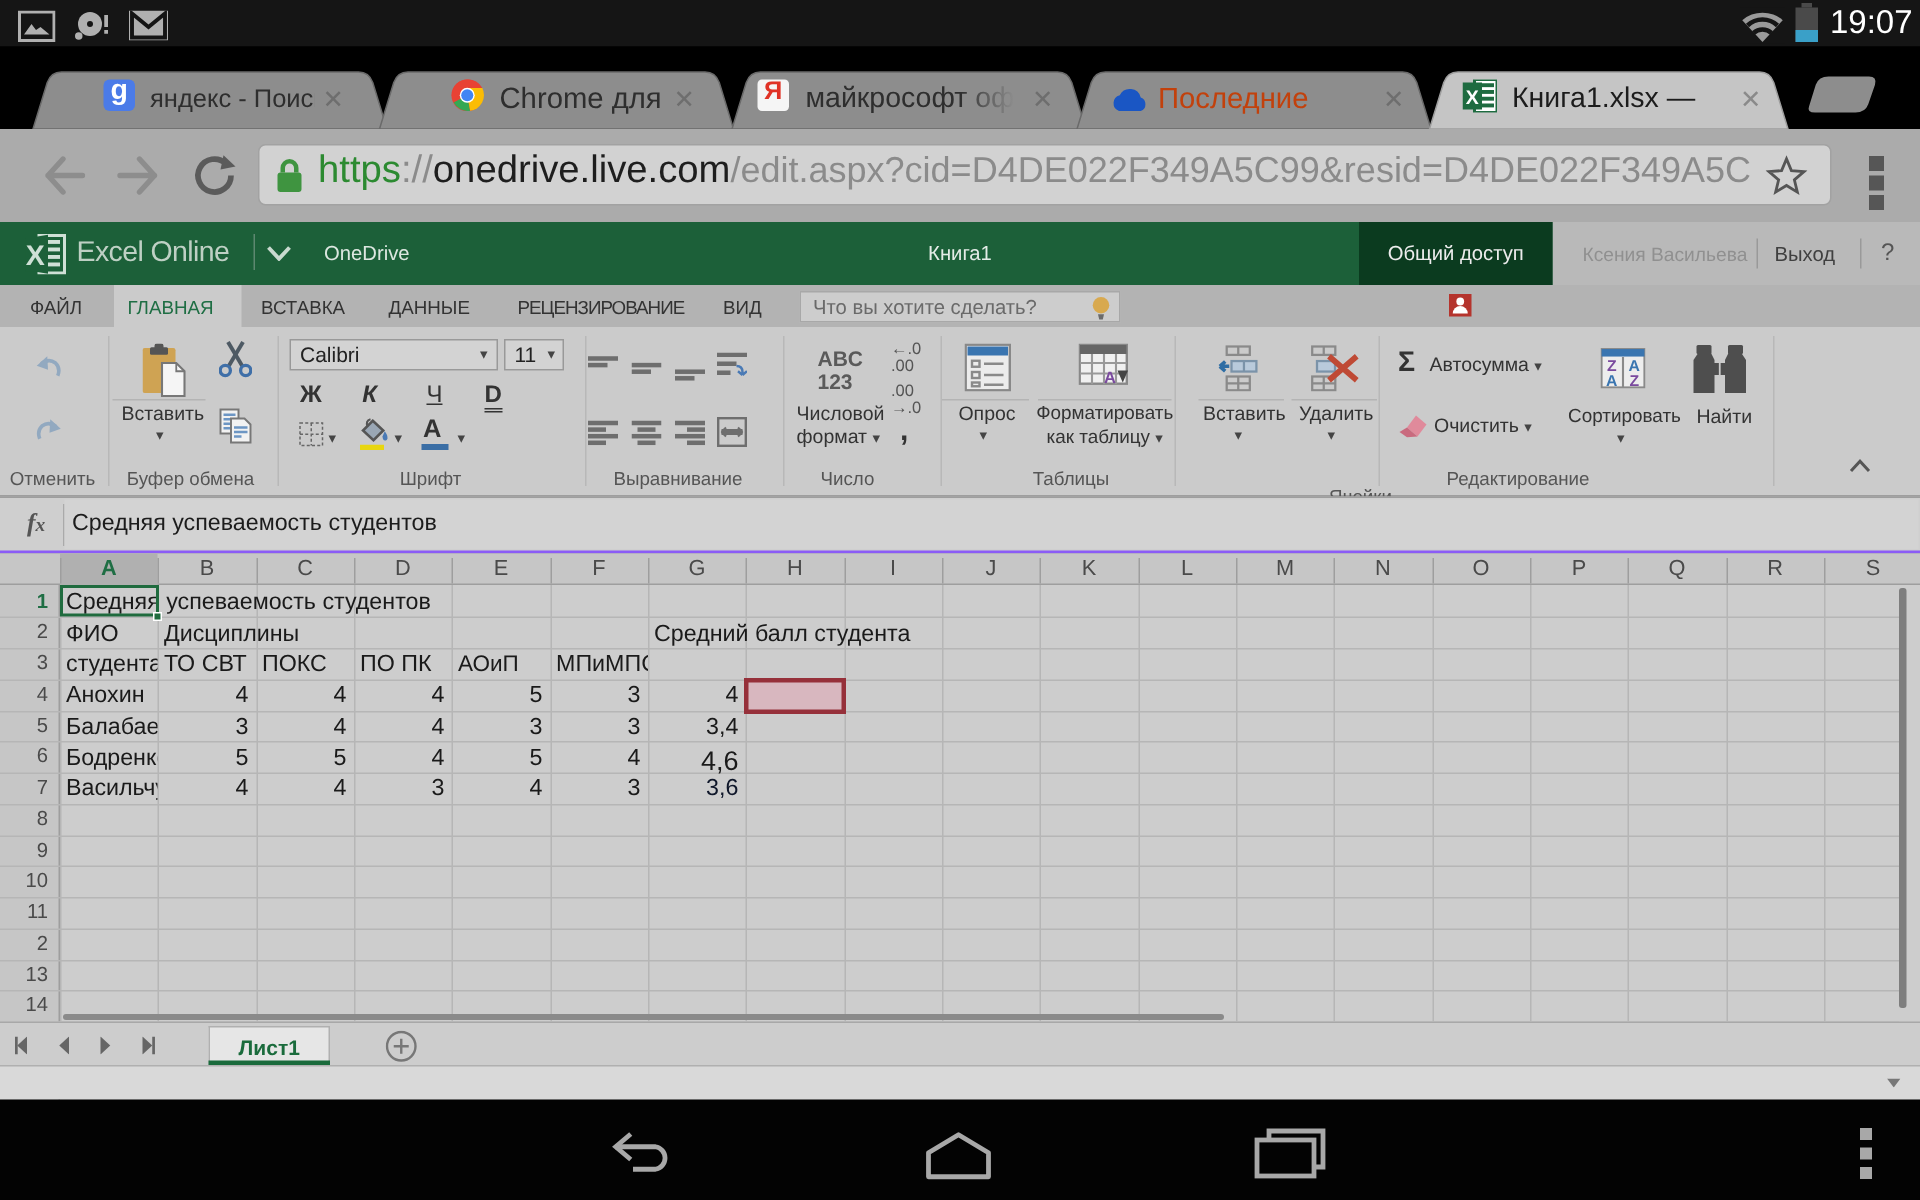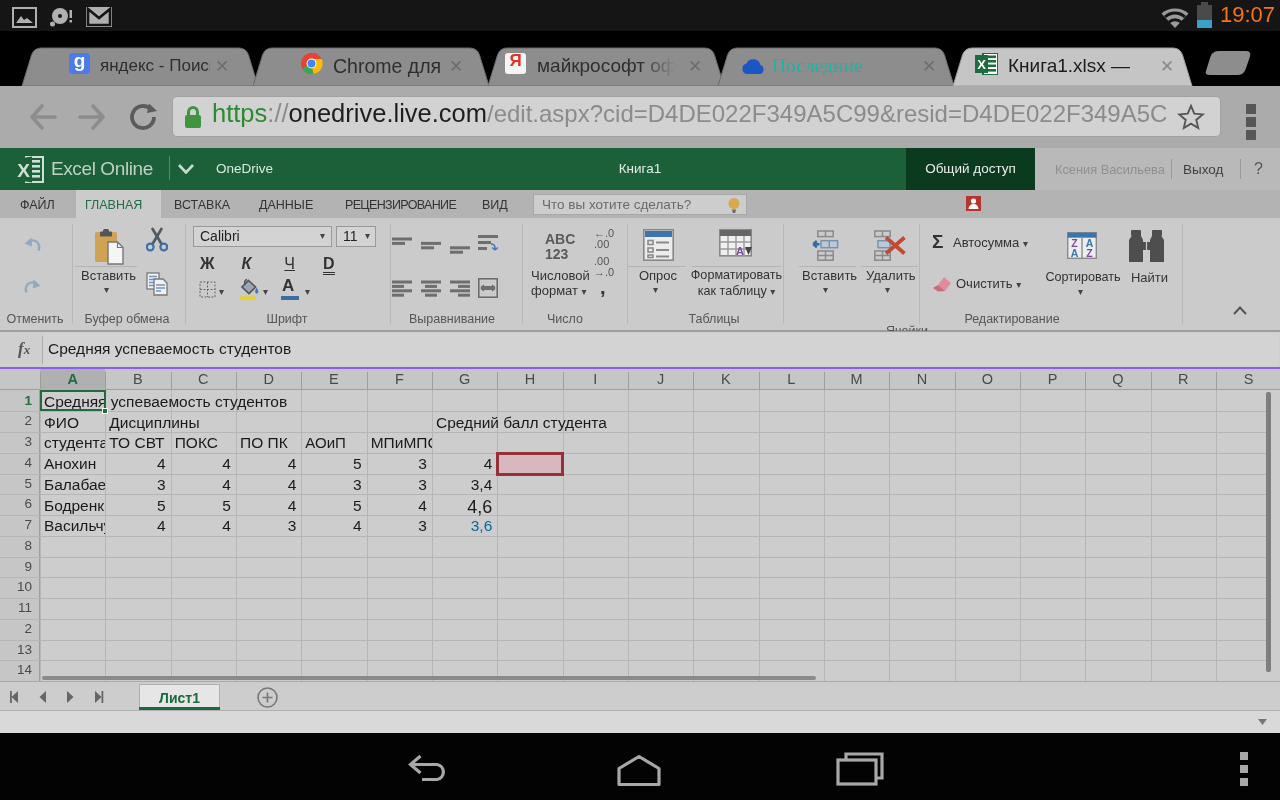--- a/index.html
+++ b/index.html
@@ -29,21 +29,21 @@
         <path d="M15 23 L1.5 8.5 A20.5 20.5 0 0 1 28.5 8.5 Z"></path>
       </g>
       <g stroke="#151515" stroke-width="3" fill="none">
         <path d="M5 12 A 14.5 14.5 0 0 1 25 12"></path>
         <path d="M9 17 A 9 9 0 0 1 21 17"></path>
       </g>
     </svg>
 <div class="ab" style="left:1197px;top:5px;width:15px;height:23px;background:#4a4a4a;"></div>
 <div class="ab" style="left:1201px;top:2px;width:7px;height:3px;background:#4a4a4a;"></div>
 <div class="ab" style="left:1197px;top:20px;width:15px;height:8px;background:#3aa0c8;"></div>
-<div class="ab" style="left:1220px;top:2px;font-size:22px;color:#f97316;">19:07</div>
+<div class="ab" style="left:1220px;top:2px;font-size:22px;color:#ffffff;">19:07</div>
 </div>
 <div class="ab" style="left:0;top:31px;width:1280px;height:55px;background:#000;">
 <svg class="ab" style="left:0;top:0" width="1280" height="55" viewBox="0 0 1280 55">
       <path d="M22,55 L31.5,24 Q34,17 41,17 L239,17 Q246,17 248.5,24 L258,55 Z" fill="#8d8d8d" stroke="#6a6a6a" stroke-width="1"></path>
       <path d="M253,55 L262.5,24 Q265,17 272,17 L470,17 Q477,17 479.5,24 L489,55 Z" fill="#8d8d8d" stroke="#6a6a6a" stroke-width="1"></path>
       <path d="M488,55 L497.5,24 Q500,17 507,17 L705,17 Q712,17 714.5,24 L724,55 Z" fill="#8d8d8d" stroke="#6a6a6a" stroke-width="1"></path>
       <path d="M718,55 L727.5,24 Q730,17 737,17 L935,17 Q942,17 944.5,24 L954,55 Z" fill="#8d8d8d" stroke="#6a6a6a" stroke-width="1"></path>
       <path d="M1206,40 Q1204.5,44 1210,44 L1237,44 Q1243.5,44 1245.5,38.5 L1250,25.5 Q1251.5,20 1246,20 L1219,20 Q1212.5,20 1210.5,25.5 Z" fill="#8d8d8d"></path>
       <path d="M953,55 L962.5,24 Q965,17 972,17 L1173,17 Q1180,17 1182.5,24 L1192,55 Z" fill="#c5c5c5" stroke="#9d9d9d" stroke-width="1"></path>
     </svg>
@@ -62,21 +62,21 @@
 <div class="ab" style="left:333px;top:24px;font-size:19.5px;color:#2e2e2e;">Chrome для</div>
 <div class="ab" style="left:449px;top:25px;font-size:17px;color:#6e6e6e;">✕</div>
 <div class="ab" style="left:505px;top:22px;width:21px;height:21px;border-radius:3px;background:#f5f5f5;"></div>
 <div class="ab" style="left:505px;top:20px;width:21px;height:21px;color:#e03226;font-size:17px;font-weight:bold;text-align:center;">Я</div>
 <div class="ab" style="left:537px;top:24px;font-size:19px;color:#2e2e2e;width:146px;overflow:hidden;white-space:nowrap;">майкрософт офи</div>
 <div class="ab" style="left:640px;top:20px;width:45px;height:28px;background:linear-gradient(90deg,rgba(141,141,141,0),#8d8d8d 80%);"></div>
 <div class="ab" style="left:688px;top:25px;font-size:17px;color:#6e6e6e;">✕</div>
 <svg class="ab" style="left:738px;top:26px" width="28" height="18" viewBox="0 0 28 18">
       <path d="M8 17 A5.5 5.5 0 0 1 8.5 6.5 A7.5 7.5 0 0 1 22.5 8 A4.8 4.8 0 0 1 22.5 17 Z" fill="#1a56c4"></path>
     </svg>
-<div class="ab" style="left:772px;top:24px;font-size:19.5px;color:#14b8a6;font-family:Liberation Serif, serif;">Последние</div>
+<div class="ab" style="left:772px;top:24px;font-size:19.5px;color:#c2410c;">Последние</div>
 <div class="ab" style="left:922px;top:25px;font-size:17px;color:#6e6e6e;">✕</div>
 <svg class="ab" style="left:975px;top:22px" width="23" height="22" viewBox="0 0 23 22">
       <rect x="8" y="0" width="15" height="22" fill="#fff"></rect>
       <rect x="8" y="0" width="15" height="22" fill="none" stroke="#1e6b40" stroke-width="2"></rect>
       <g fill="#1e6b40">
         <rect x="10" y="2.5" width="11" height="2.6"></rect>
         <rect x="10" y="7" width="11" height="2.6"></rect>
         <rect x="10" y="11.5" width="11" height="2.6"></rect>
         <rect x="10" y="16" width="11" height="2.6"></rect>
       </g>
@@ -496,21 +496,21 @@
 <div class="ab" style="left:236.0px;top:127.5px;width:65.3px;padding-right:5px;text-align:right;font-size:15.5px;color:#1a1a1a;white-space:nowrap;overflow:hidden;">4</div>
 <div class="ab" style="left:301.3px;top:127.5px;width:65.3px;padding-right:5px;text-align:right;font-size:15.5px;color:#1a1a1a;white-space:nowrap;overflow:hidden;">5</div>
 <div class="ab" style="left:366.7px;top:127.5px;width:65.3px;padding-right:5px;text-align:right;font-size:15.5px;color:#1a1a1a;white-space:nowrap;overflow:hidden;">4</div>
 <div class="ab" style="left:432.0px;top:127.5px;width:65.3px;padding-right:5px;text-align:right;font-size:18px;color:#1a1a1a;white-space:nowrap;overflow:hidden;">4,6</div>
 <div class="ab" style="left:40.0px;top:148.2px;width:65.3px;padding-left:4px;text-align:left;font-size:15.5px;color:#1a1a1a;white-space:nowrap;overflow:hidden;">Васильчук</div>
 <div class="ab" style="left:105.3px;top:148.2px;width:65.3px;padding-right:5px;text-align:right;font-size:15.5px;color:#1a1a1a;white-space:nowrap;overflow:hidden;">4</div>
 <div class="ab" style="left:170.7px;top:148.2px;width:65.3px;padding-right:5px;text-align:right;font-size:15.5px;color:#1a1a1a;white-space:nowrap;overflow:hidden;">4</div>
 <div class="ab" style="left:236.0px;top:148.2px;width:65.3px;padding-right:5px;text-align:right;font-size:15.5px;color:#1a1a1a;white-space:nowrap;overflow:hidden;">3</div>
 <div class="ab" style="left:301.3px;top:148.2px;width:65.3px;padding-right:5px;text-align:right;font-size:15.5px;color:#1a1a1a;white-space:nowrap;overflow:hidden;">4</div>
 <div class="ab" style="left:366.7px;top:148.2px;width:65.3px;padding-right:5px;text-align:right;font-size:15.5px;color:#1a1a1a;white-space:nowrap;overflow:hidden;">3</div>
-<div class="ab" style="left:432.0px;top:148.2px;width:65.3px;padding-right:5px;text-align:right;font-size:15.5px;color:#0369a1;white-space:nowrap;overflow:hidden;">3,6</div>
+<div class="ab" style="left:432.0px;top:148.2px;width:65.3px;padding-right:5px;text-align:right;font-size:15.5px;color:#0f172a;white-space:nowrap;overflow:hidden;">3,6</div>
 <div class="ab" style="left:39.5px;top:21.0px;width:66px;height:21.2px;border:2px solid #1f6b3e;"></div>
 <div class="ab" style="left:102.3px;top:39.2px;width:6px;height:6px;background:#1f6b3e;border:1px solid #fff;"></div>
 <div class="ab" style="left:496.3px;top:82.8px;width:68px;height:24px;background:#d8b7bf;border:3px solid #96303a;"></div>
 <div class="ab" style="left:42px;top:307px;width:774px;height:4px;background:#8a8a8a;border-radius:2px;"></div>
 <div class="ab" style="left:1266px;top:23px;width:5px;height:280px;background:#7e7e7e;border-radius:2px;"></div>
 <div class="ab" style="left:0;top:312px;width:1280px;height:29px;background:#cdcdcd;border-top:1px solid #a8a8a8;">
 <svg class="ab" style="left:10px;top:9px" width="95" height="12" viewBox="0 0 95 12">
         <g fill="#666">
           <path d="M8 0 L8 12 L1.5 6 Z"></path>
           <rect x="0" y="0" width="1.8" height="12"></rect>

